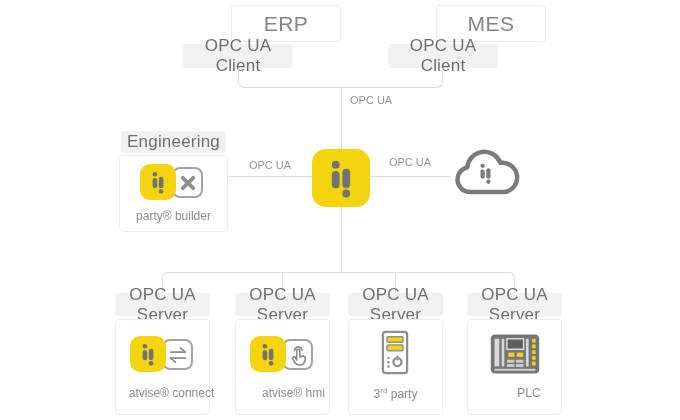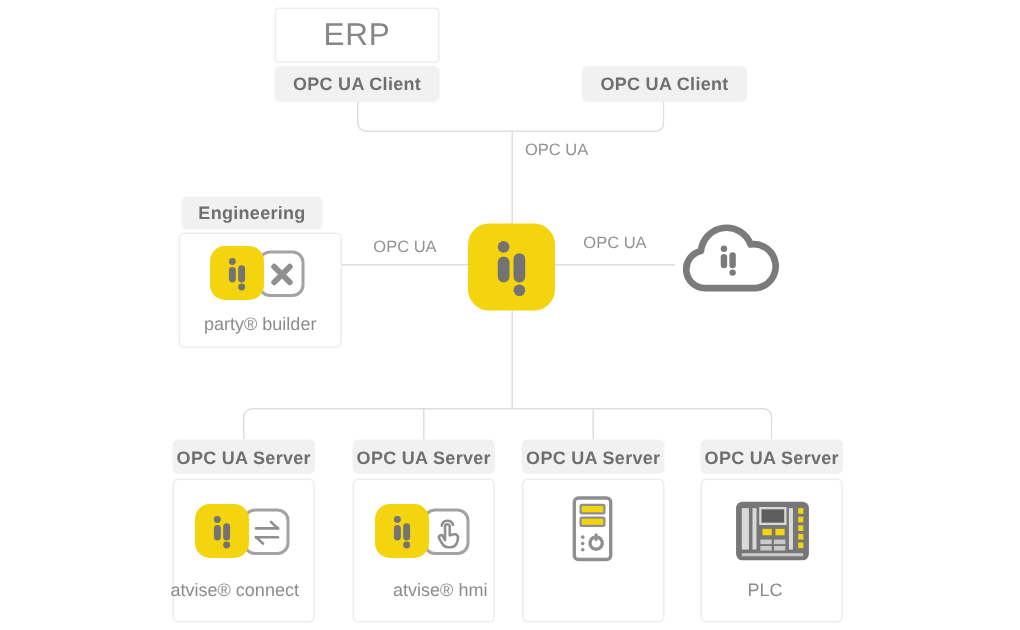--- a/index.html
+++ b/index.html
@@ -8,24 +8,24 @@
     --line-gray:#DEDEDE;
     --badge-bg:#F1F1F1;
     --badge-text:#6F6F6F;
     --label-text:#8C8C8C;
   }
   *{box-sizing:border-box;}
   body{margin:0;font-family:"Liberation Sans",sans-serif;background:#fff;}
   .stage{position:relative;width:680px;height:420px;background:#fff;overflow:hidden;}
 
   .node-box{position:absolute;background:#fff;border:1px solid #ededed;border-radius:3px;
-    display:flex;align-items:center;justify-content:center;}
+    display:flex;align-items:center;justify-content:center;margin-left:48px;}
   .big-title{font-size:21px;color:#868686;letter-spacing:.5px;}
   .badge{position:absolute;background:var(--badge-bg);border-radius:4px;color:var(--badge-text);
-    font-weight:bold;font-size:12px;display:flex;align-items:center;justify-content:center;letter-spacing:.2px;text-align:center;}
+    font-weight:normal;font-size:17px;display:flex;align-items:center;justify-content:center;letter-spacing:.2px;text-align:center;}
   .card{position:absolute;background:#fff;border:1px solid #ededed;border-radius:4px;}
   .line{position:absolute;background:var(--line-gray);}
   .u-down{position:absolute;border-left:1px solid var(--line-gray);border-right:1px solid var(--line-gray);
     border-bottom:1px solid var(--line-gray);border-radius:0 0 6px 6px;}
   .u-up{position:absolute;border-left:1px solid var(--line-gray);border-right:1px solid var(--line-gray);
     border-top:1px solid var(--line-gray);border-radius:6px 6px 0 0;}
   .link-label{position:absolute;font-size:11px;color:#939393;}
   .card-label{position:absolute;font-size:12px;color:var(--label-text);text-align:center;}
   .card-label sup{font-size:8px;}
   .tile-yellow{position:absolute;background:var(--brand-yellow);border-radius:10px;
@@ -95,27 +95,30 @@
   </symbol>
 </svg>
 
 <div class="stage">
 
   <div class="node-box" style="left:183px;top:5px;width:110px;height:37px">
     <span class="big-title">ERP</span>
   </div>
   <div class="badge" style="left:183px;top:44px;width:110px;height:24px">OPC UA Client</div>
 
+  <div class="node-box" style="left:388px;top:5px;width:110px;height:37px">
+    <span class="big-title">MES</span>
+  </div>
   <div class="badge" style="left:388px;top:44px;width:110px;height:24px">OPC UA Client</div>
 
   <div class="u-down" style="left:238px;top:68px;width:205px;height:20px"></div>
   <div class="line" style="left:341px;top:88px;width:1px;height:61px"></div>
   <div class="link-label" style="left:350px;top:94px">OPC UA</div>
 
-  <div class="badge" style="left:121px;top:131px;width:94px;height:22px">Engineering</div>
+  <div class="badge" style="left:121px;top:131px;width:105px;height:22px">Engineering</div>
   <div class="card" style="left:119px;top:155px;width:109px;height:77px"></div>
   <div class="tile-outline" style="left:172px;top:167px;width:31px;height:31px">
     <svg width="26" height="26">
         <use href="#tools-x"></use>
       </svg>
   </div>
   <div class="tile-yellow" style="left:140px;top:164px;width:36px;height:36px">
     <svg class="glyph" width="18" height="23">
         <use href="#atvise-glyph"></use>
       </svg>
@@ -148,42 +151,43 @@
   <div class="tile-outline" style="left:162px;top:339px;width:31px;height:31px">
     <svg width="26" height="26">
         <use href="#transfer-arrows"></use>
       </svg>
   </div>
   <div class="tile-yellow" style="left:130px;top:336px;width:36px;height:36px">
     <svg class="glyph" width="18" height="23">
         <use href="#atvise-glyph"></use>
       </svg>
   </div>
-  <div class="card-label" style="left:109px;top:386px;width:95px">atvise® connect</div>
+  <div class="card-label" style="left:124px;top:386px;width:95px">atvise® connect</div>
 
   <div class="badge" style="left:235px;top:293px;width:95px;height:23px">OPC UA Server</div>
   <div class="card" style="left:235px;top:319px;width:95px;height:96px"></div>
   <div class="tile-outline" style="left:282px;top:339px;width:31px;height:31px">
     <svg width="26" height="26">
         <use href="#touch-gesture"></use>
       </svg>
   </div>
   <div class="tile-yellow" style="left:250px;top:336px;width:36px;height:36px">
     <svg class="glyph" width="18" height="23">
         <use href="#atvise-glyph"></use>
       </svg>
   </div>
   <div class="card-label" style="left:246px;top:386px;width:95px">atvise® hmi</div>
 
   <div class="badge" style="left:348px;top:293px;width:95px;height:23px">OPC UA Server</div>
   <div class="card" style="left:348px;top:319px;width:95px;height:96px"></div>
   <svg style="position:absolute;left:381px;top:330px" width="28" height="45" viewBox="0 0 30 48">
       <use href="#server-tower"></use>
     </svg>
+  <div class="card-label" style="left:348px;top:386px;width:95px"><span>3</span><sup>rd</sup><span> party</span></div>
 
   <div class="badge" style="left:467px;top:293px;width:95px;height:23px">OPC UA Server</div>
   <div class="card" style="left:467px;top:319px;width:95px;height:96px"></div>
   <svg style="position:absolute;left:490px;top:334px" width="50" height="40" viewBox="0 0 52 42">
       <use href="#plc-rack"></use>
     </svg>
-  <div class="card-label" style="left:471px;top:386px;width:78px">PLC</div>
+  <div class="card-label" style="left:490px;top:386px;width:78px">PLC</div>
 
 </div>
 
 </body></html>

